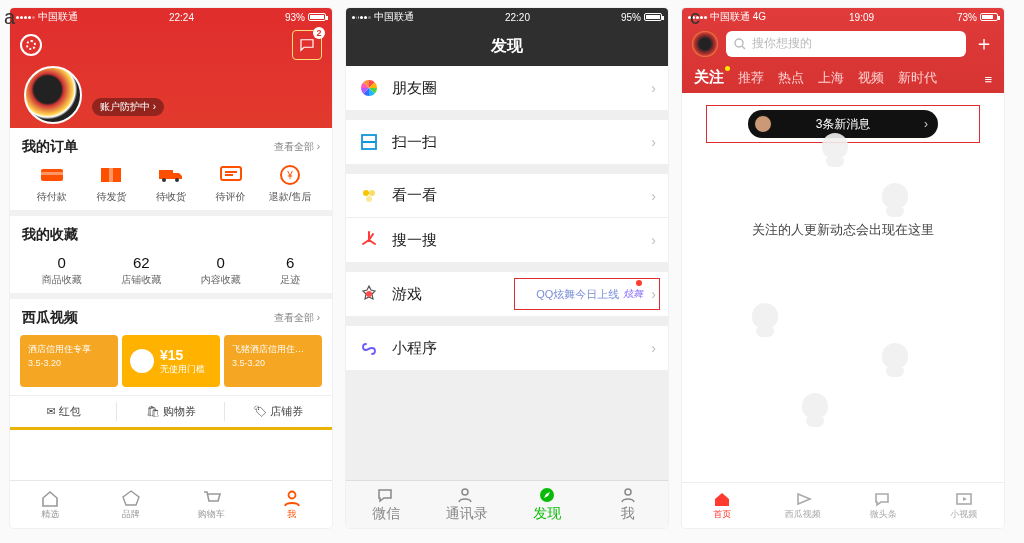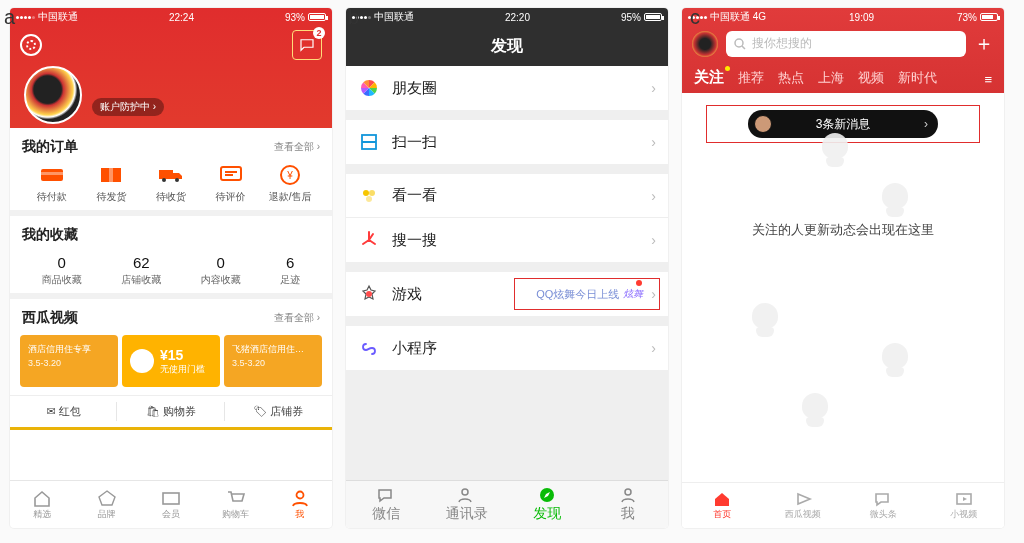--- a/index.html
+++ b/index.html
@@ -312,26 +312,20 @@
           <span>精选</span>
         </div>
       <div class="a-tab">
           <svg width="20" height="18">
             <path d="M10 2l8 6-3 8H5L2 8z" fill="none" stroke="#999" stroke-width="1.4"></path>
           </svg>
           <span>品牌</span>
         </div>
       <div class="a-tab">
           <svg width="20" height="18">
-            <rect x="2" y="4" width="16" height="11" fill="none" stroke="#999" stroke-width="1.6"></rect>
-          </svg>
-          <span>会员</span>
-        </div>
-      <div class="a-tab">
-          <svg width="20" height="18">
             <path d="M3 3h3l2 9h9l2-7H7" fill="none" stroke="#999" stroke-width="1.6"></path>
           </svg>
           <span>购物车</span>
         </div>
       <div class="a-tab active">
           <svg width="20" height="18">
             <circle cx="10" cy="6" r="3.5" fill="none" stroke="#ff5000" stroke-width="1.8"></circle>
             <path d="M3 17c1-4 13-4 14 0" fill="none" stroke="#ff5000" stroke-width="1.8"></path>
           </svg>
           <span>我</span>

